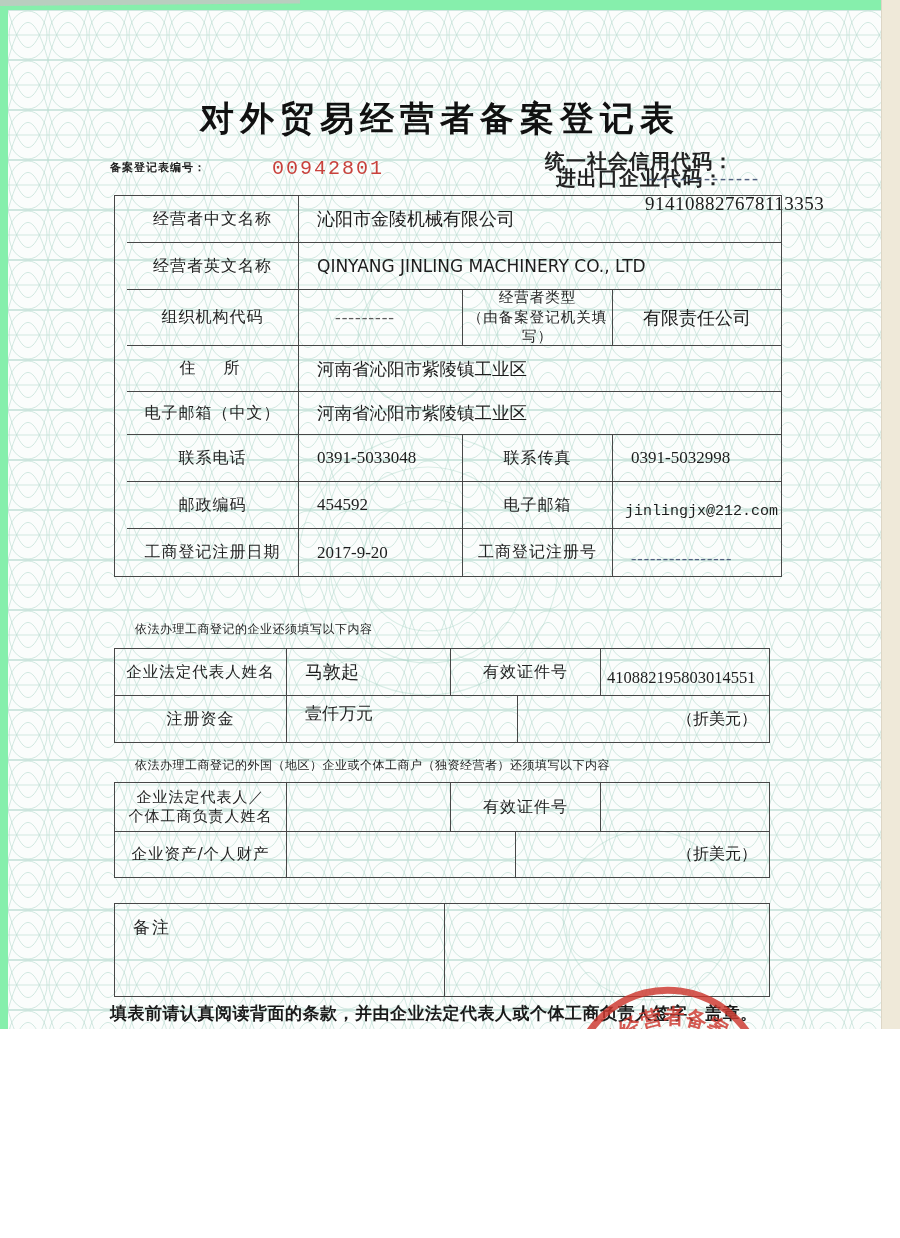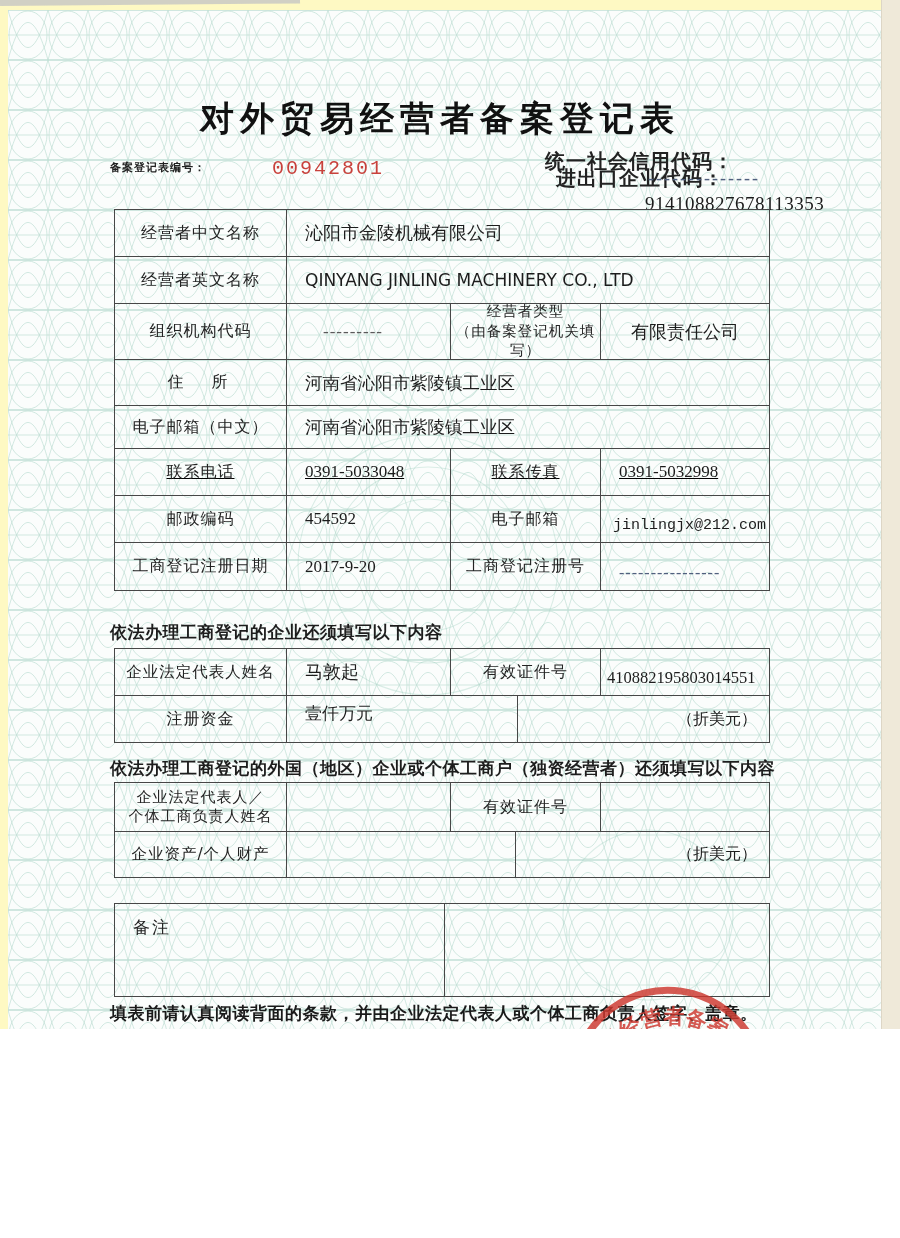--- a/index.html
+++ b/index.html
@@ -1,33 +1,33 @@
 <!DOCTYPE html>
 <html><head>
 <meta charset="utf-8">
 <style>
   html,body{margin:0;padding:0;}
   body{width:900px;height:1238px;background:#ffffff;font-family:"DejaVu Sans","Liberation Sans",sans-serif;}
-  .page{position:relative;width:900px;height:1029px;overflow:hidden;background:#fef9c3;}
+  .page{position:relative;width:900px;height:1029px;overflow:hidden;background:#86efac;}
   .abs{position:absolute;}
   .guilloche{position:absolute;left:8px;top:10px;z-index:0;}
   .content{position:absolute;left:0;top:0;width:100%;height:100%;z-index:1;}
   .title{position:absolute;left:0;right:20px;top:96px;text-align:center;font-size:34px;font-weight:bold;letter-spacing:6px;color:#111;}
   .hlbl{font-size:20px;font-weight:bold;color:#222;letter-spacing:1px;}
   .serif{font-family:"Liberation Serif","DejaVu Serif",serif;}
   .mono{font-family:"Liberation Mono","DejaVu Sans Mono",monospace;}
   .red{color:#c8413c;}
   .tbl{position:absolute;border:1.2px solid #474747;}
   .row{display:grid;border-bottom:1px solid #474747;}
   .row:last-child{border-bottom:none;}
   .row>div{border-right:1px solid #474747;overflow:hidden;}
   .row>div:last-child{border-right:none;}
   .lbl{display:flex;align-items:center;justify-content:center;color:#232323;font-size:16px;letter-spacing:1px;text-align:center;}
   .val{display:flex;align-items:center;padding-left:18px;color:#1c1c1c;}
-  .sec{position:absolute;font-size:17px;font-weight:bold;color:#1d1d1d;letter-spacing:0.5px;}
+  .sec{position:absolute;font-size:12px;font-weight:normal;color:#1d1d1d;letter-spacing:0.5px;margin-left:25px;}
   .dash-ink{color:#50607e;font-family:"Liberation Serif",serif;letter-spacing:1px;}
   .dash-gray{color:#5a5a5a;font-family:"Liberation Serif",serif;letter-spacing:1px;}
   .edge-right{position:absolute;right:0;top:0;width:18px;height:100%;background:#efe9d9;border-left:1px solid #ddd6c6;z-index:2;}
   .edge-top{position:absolute;left:0;top:0;width:300px;height:6px;background:#c6c6c4;transform:rotate(-0.5deg);transform-origin:left top;z-index:2;opacity:.8;}
   .stamp-black{position:absolute;color:#101010;font-weight:normal;z-index:3;}
   .datebit{position:absolute;color:#161616;z-index:3;}
 </style>
 </head>
 <body>
 
@@ -68,21 +68,21 @@
     <div class="title">对外贸易经营者备案登记表</div>
 
     <div class="abs hlbl" style="left:545px;top:148px;">统一社会信用代码：</div>
     <div class="abs serif" style="left:645px;top:145px;font-size:19px;letter-spacing:0.5px;color:#1b1b1b;margin-top:48px;">914108827678113353</div>
     <div class="abs hlbl" style="left:556px;top:165px;">进出口企业代码：</div>
     <div class="abs dash-ink" style="left:648px;top:168px;font-size:18px;letter-spacing:2px;">--------------</div>
 
     <div class="abs hlbl" style="left:110px;top:160px;font-size:11px;">备案登记表编号：</div>
     <div class="abs mono red" style="left:272px;top:157px;font-size:20px;letter-spacing:2px;">00942801</div>
 
-    <div class="tbl" style="left:114px;top:209px;width:654px;">
+    <div class="tbl" style="left:114px;top:195px;width:654px;padding-left:12px;">
       <div class="row" style="grid-template-columns:172px 1fr;height:46px;">
         <div class="lbl">经营者中文名称</div>
         <div class="val serif" style="font-size:18px;">沁阳市金陵机械有限公司</div>
       </div>
       <div class="row" style="grid-template-columns:172px 1fr;height:46px;">
         <div class="lbl">经营者英文名称</div>
         <div class="val" style="font-size:17px;">QINYANG JINLING MACHINERY CO., LTD</div>
       </div>
       <div class="row" style="grid-template-columns:172px 164px 150px 1fr;height:55px;">
         <div class="lbl">组织机构代码</div>
@@ -94,21 +94,21 @@
         <div class="val serif" style="font-size:18px;justify-content:center;padding-left:0;">有限责任公司</div>
       </div>
       <div class="row" style="grid-template-columns:172px 1fr;height:45px;">
         <div class="lbl" style="letter-spacing:6px;">住　所</div>
         <div class="val serif" style="font-size:17.5px;">河南省沁阳市紫陵镇工业区</div>
       </div>
       <div class="row" style="grid-template-columns:172px 1fr;height:42px;">
         <div class="lbl">电子邮箱（中文）</div>
         <div class="val serif" style="font-size:17.5px;">河南省沁阳市紫陵镇工业区</div>
       </div>
-      <div class="row" style="grid-template-columns:172px 164px 150px 1fr;height:46px;text-decoration:underline;">
+      <div class="row" style="grid-template-columns:172px 164px 150px 1fr;height:46px;">
         <div class="lbl">联系电话</div>
         <div class="val serif" style="font-size:17px;">0391-5033048</div>
         <div class="lbl">联系传真</div>
         <div class="val serif" style="font-size:17px;">0391-5032998</div>
       </div>
       <div class="row" style="grid-template-columns:172px 164px 150px 1fr;height:46px;">
         <div class="lbl">邮政编码</div>
         <div class="val serif" style="font-size:17px;text-align:right;">454592</div>
         <div class="lbl">电子邮箱</div>
         <div class="val mono" style="font-size:15px;padding-left:12px;align-items:flex-end;padding-bottom:8px;">jinlingjx@212.com</div>

